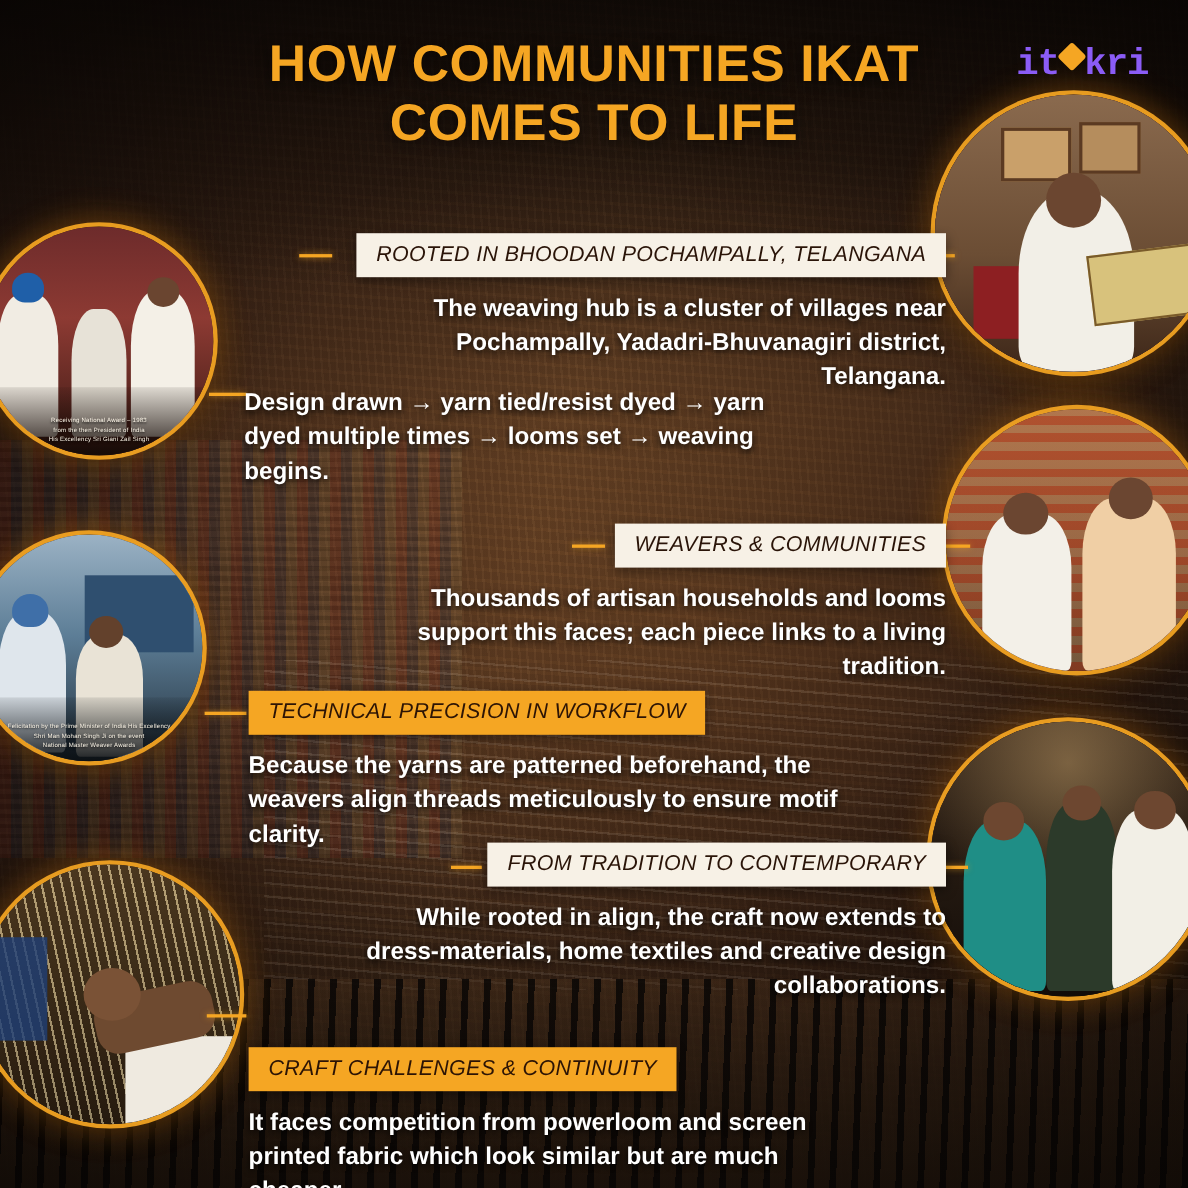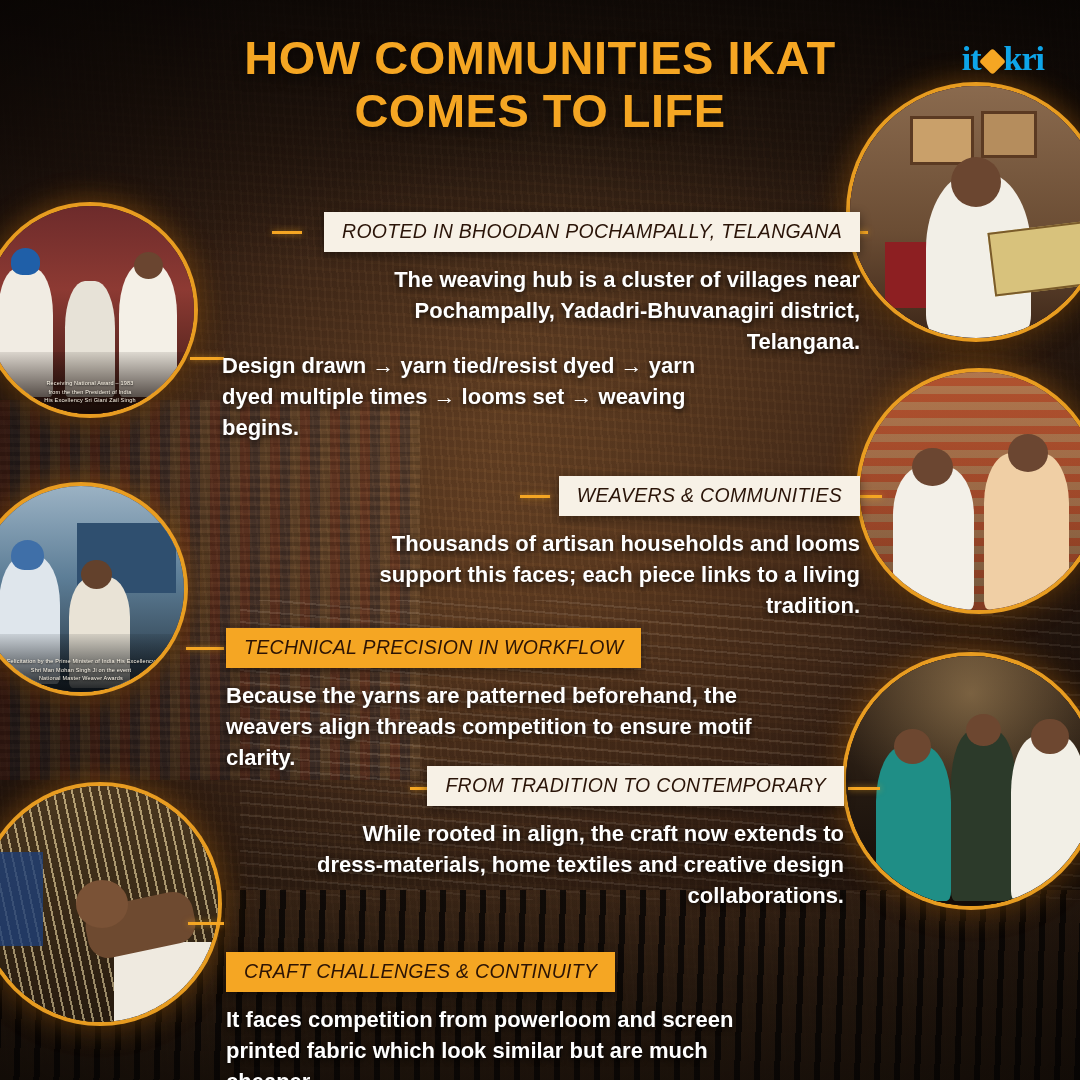--- a/index.html
+++ b/index.html
@@ -79,26 +79,25 @@
     color: #F5A623;
     text-shadow: 0 3px 14px rgba(0,0,0,0.75);
     margin: 0;
     padding: 0 120px;
   }
   .logo {
     position: absolute;
     top: 40px; right: 36px;
     z-index: 25;
     display: flex;
-    align-items: center;
     font-size: 34px;
     font-weight: 800;
-    color: #0ea5e9;
+    color: #8b5cf6;
     letter-spacing: -1px;
-    font-family: Liberation Serif, serif;
+    font-family: Liberation Mono, monospace;
   }
   .logo .mark {
     display: inline-block;
     width: 19px; height: 19px;
     background: #F5A623;
     border-radius: 3px;
     transform: rotate(45deg);
     margin: 0 2px 0 2px;
     position: relative;
     top: 2px;
@@ -243,21 +242,21 @@
     z-index: 21;
   }
 
   
   #sec-rooted { top: 212px; left: 300px; width: 560px; }
   #sec-rooted .body { margin-left: auto; width: 500px; }
   #sec-workflow { top: 338px; left: 222px; width: 520px; }
   #sec-weavers { top: 476px; left: 300px; width: 560px; }
   #sec-weavers .body { margin-left: auto; width: 540px; }
   #sec-technical { top: 628px; left: 226px; width: 560px; }
-  #sec-tradition { top: 766px; left: 284px; width: 560px; }
+  #sec-tradition { top: 766px; left: 300px; width: 560px; }
   #sec-tradition .body { margin-left: auto; width: 545px; }
   #sec-challenges { top: 952px; left: 226px; width: 560px; }
 </style>
 </head>
 <body>
 
 <div class="poster">
 
   <div class="bg"></div>
   <div class="bg-fabric"></div>
@@ -366,21 +365,21 @@
     <div class="body align-left">Design drawn → yarn tied/resist dyed → yarn dyed multiple times → looms set → weaving begins.</div>
   </div>
 
   <div class="section align-right" id="sec-weavers">
     <div class="pill cream">WEAVERS &amp; COMMUNITIES</div>
     <div class="body align-right">Thousands of artisan households and looms support this faces; each piece links to a living tradition.</div>
   </div>
 
   <div class="section align-left" id="sec-technical">
     <div class="pill gold">TECHNICAL PRECISION IN WORKFLOW</div>
-    <div class="body align-left">Because the yarns are patterned beforehand, the weavers align threads competition to ensure motif clarity.</div>
+    <div class="body align-left">Because the yarns are patterned beforehand, the weavers align threads meticulously to ensure motif clarity.</div>
   </div>
 
   <div class="section align-right" id="sec-tradition">
     <div class="pill cream">FROM TRADITION TO CONTEMPORARY</div>
     <div class="body align-right">While rooted in align, the craft now extends to dress-materials, home textiles and creative design collaborations.</div>
   </div>
 
   <div class="section align-left" id="sec-challenges">
     <div class="pill gold">CRAFT CHALLENGES &amp; CONTINUITY</div>
     <div class="body align-left">It faces competition from powerloom and screen printed fabric which look similar but are much cheaper.</div>

